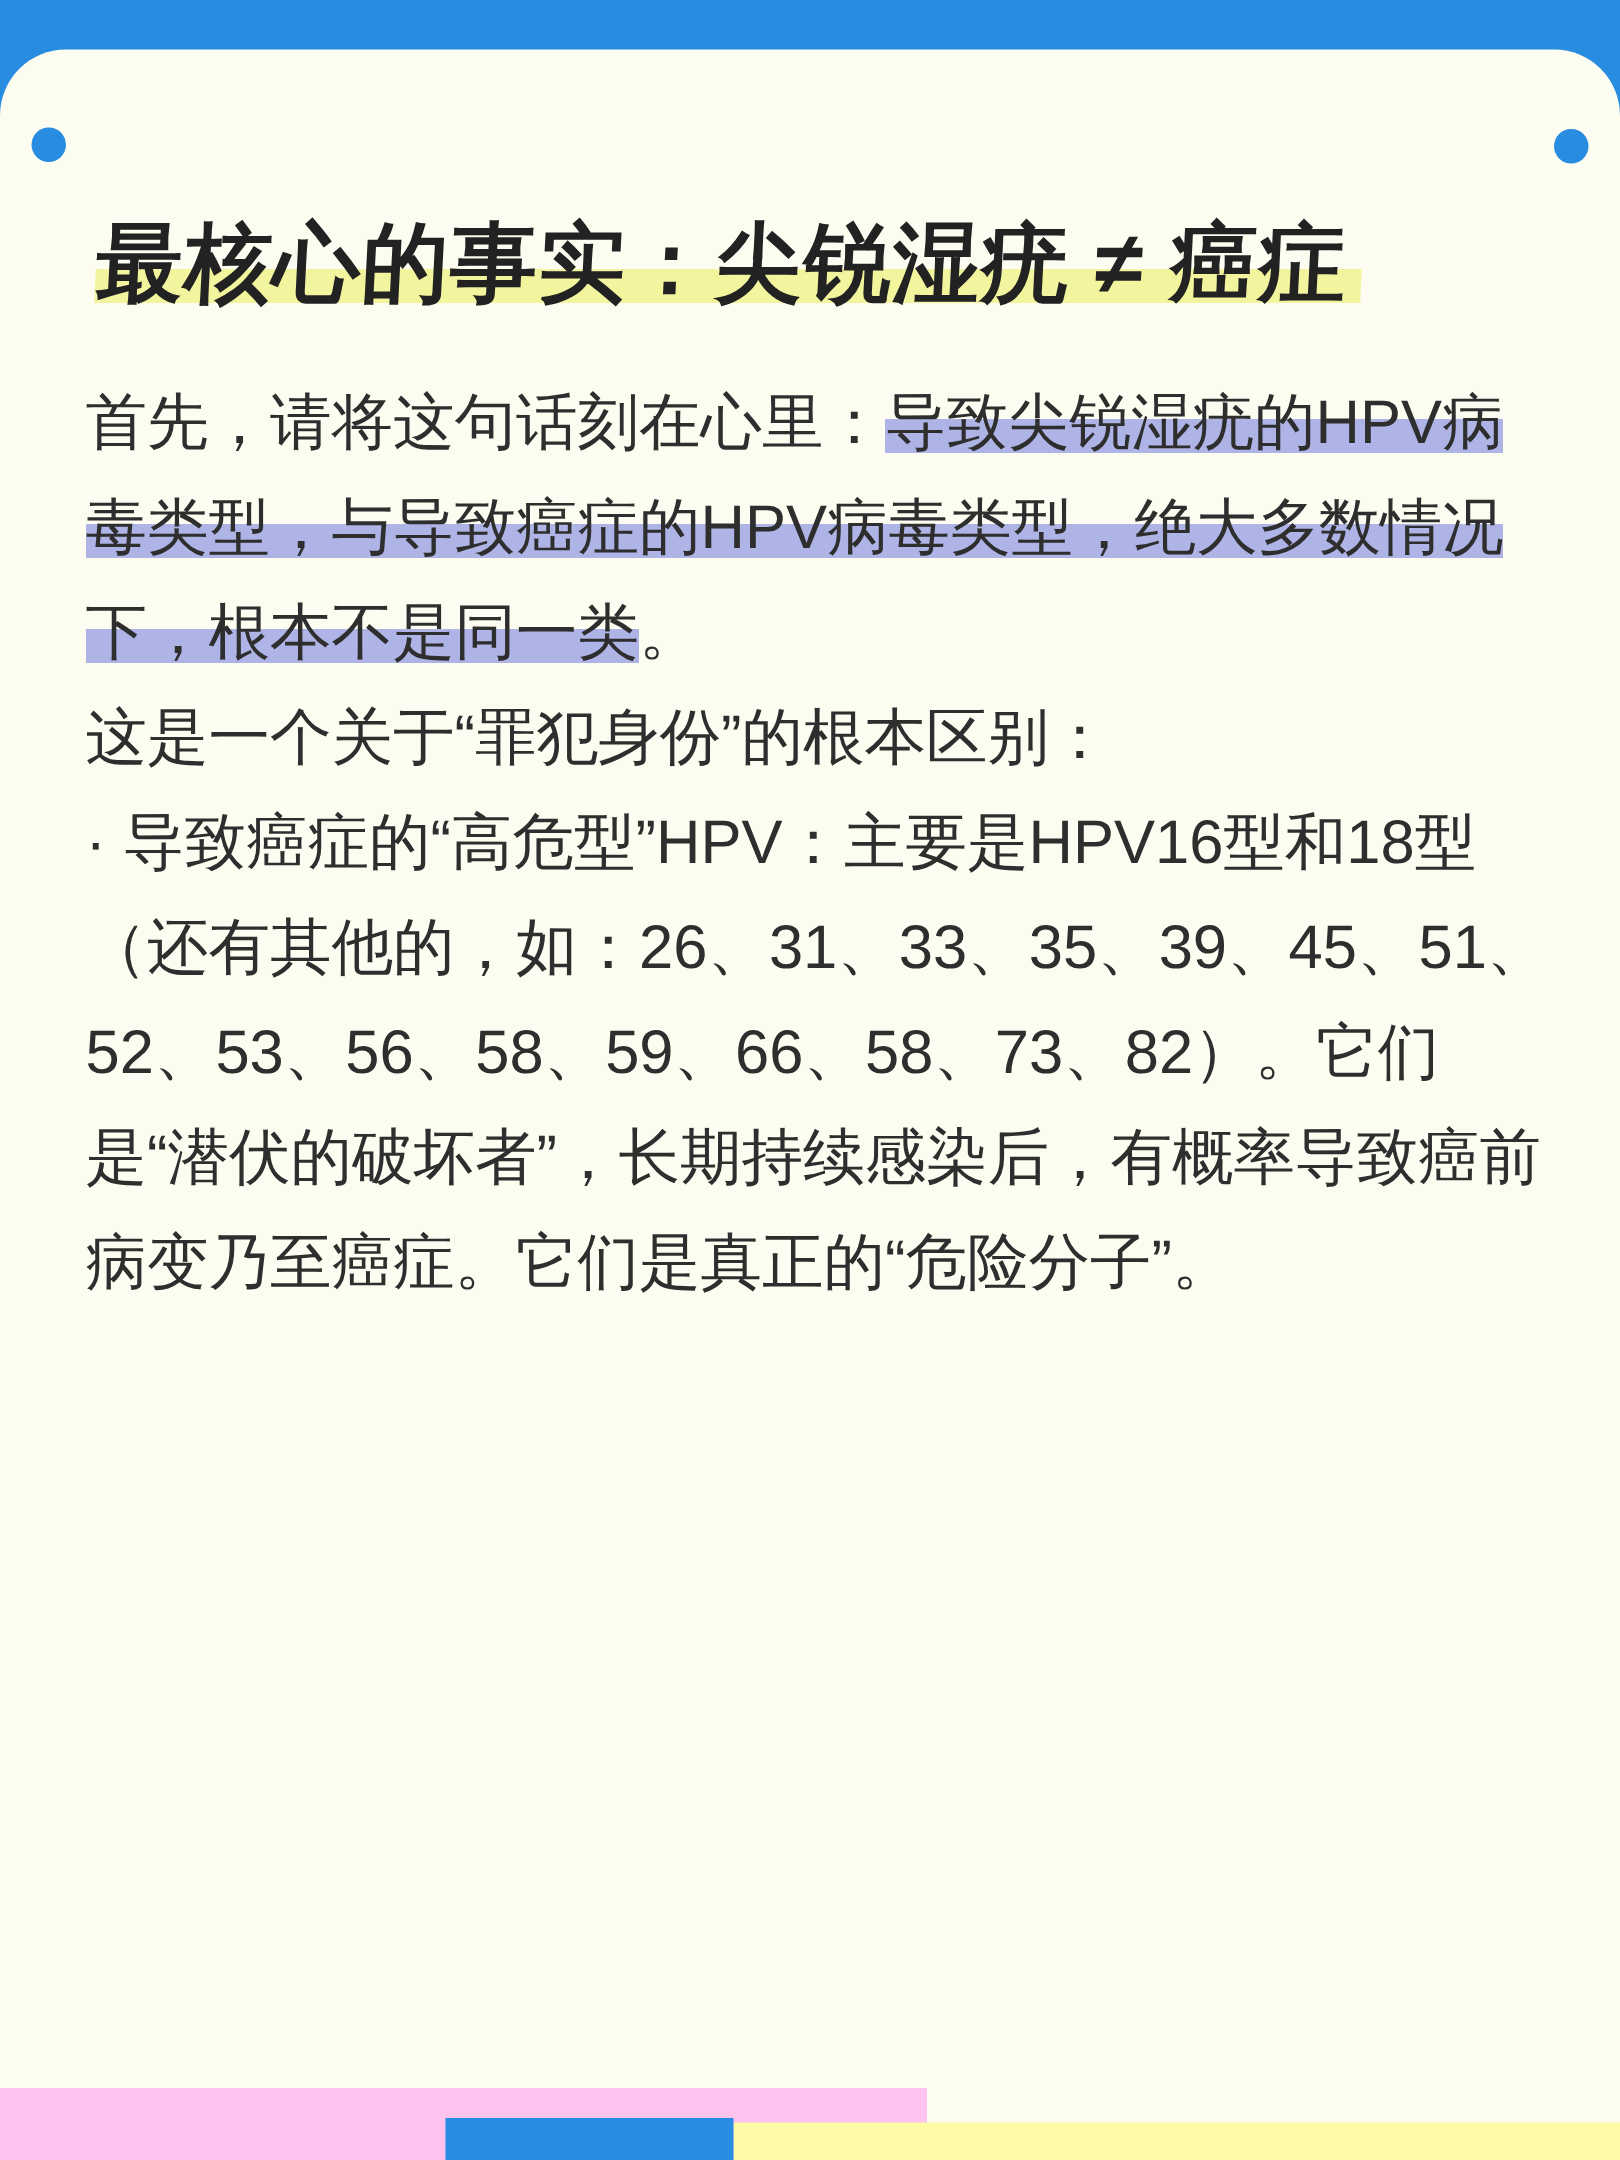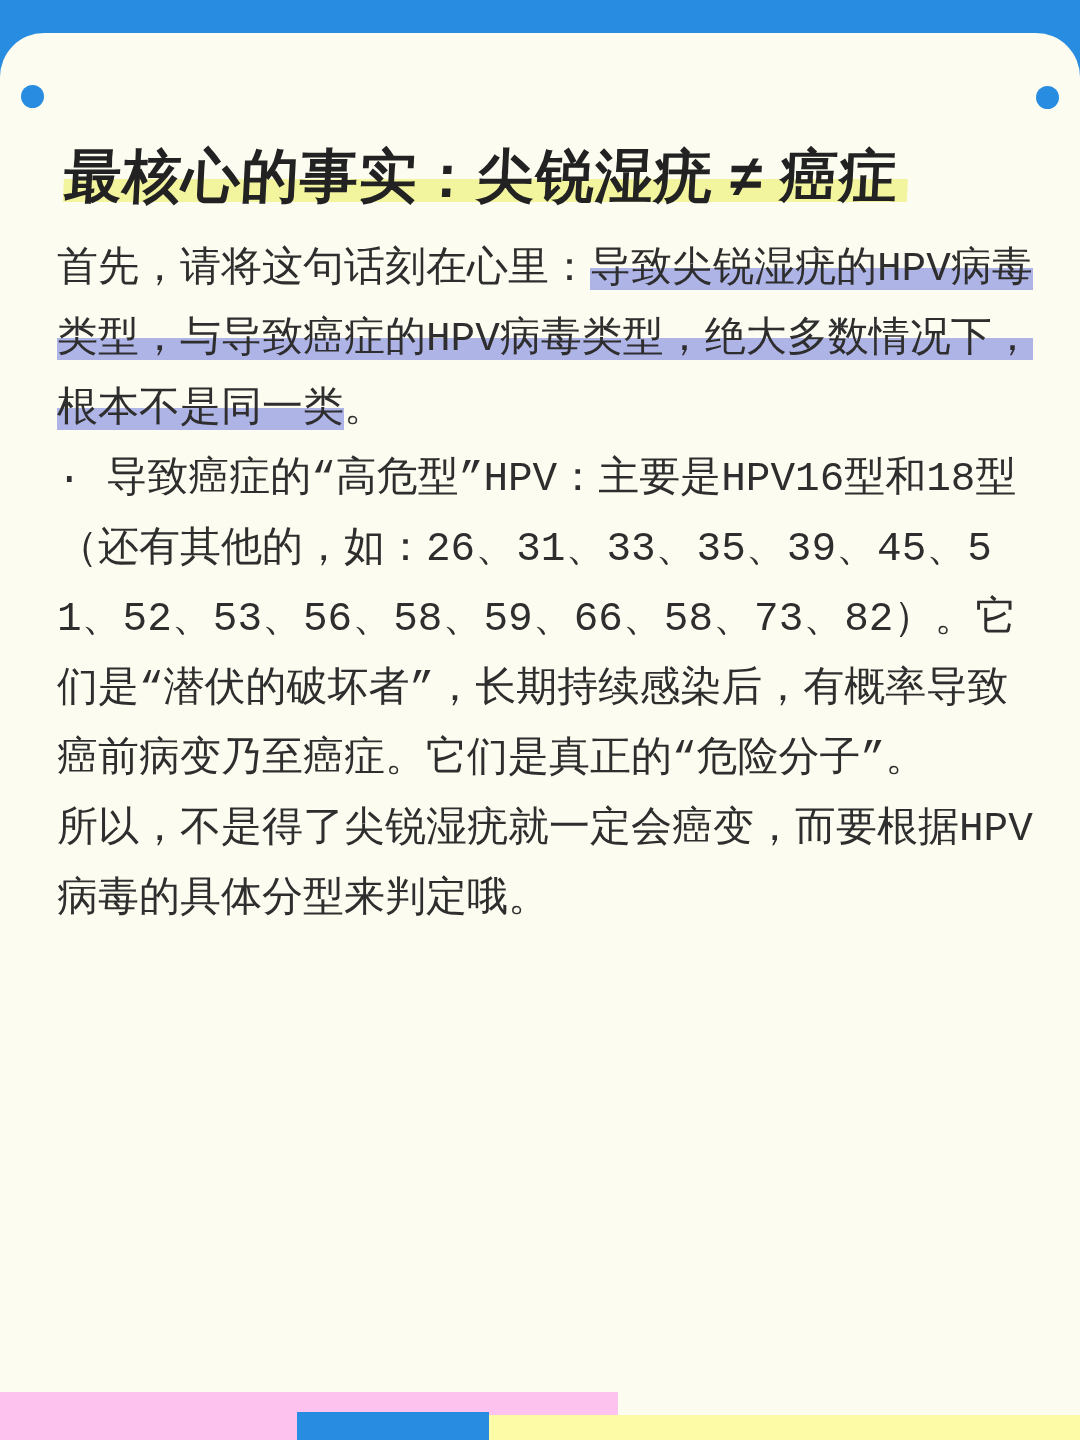--- a/index.html
+++ b/index.html
@@ -52,24 +52,23 @@
     white-space: nowrap;
   }
   .hl-yellow {
     background-image: linear-gradient(to bottom,
       transparent 56%, #F3F49E 56%, #F3F49E 91%, transparent 91%);
     padding-right: 10px;
   }
   .body-text {
     position: absolute;
     left: 57px;
-    top: 201px;
+    top: 213px;
     width: 980px;
     color: #2E2E2E;
-    font-family: Liberation Mono, monospace;
   }
   .body-text p {
     margin: 0;
     font-size: 41px;
     line-height: 70px;
     font-weight: 500;
     word-break: break-all;
     letter-spacing: 0;
   }
   .hl-purple {
@@ -90,25 +89,25 @@
 
   <div class="card">
     <span class="binder-dot left"></span>
     <span class="binder-dot right"></span>
 
     <h1 class="title"><span class="hl-yellow">最核心的事实：尖锐湿疣 ≠ 癌症</span></h1>
 
     <div class="body-text">
       <p><span>首先，请将这句话刻在心里：</span><span class="hl-purple">导致尖锐湿疣的HPV病毒类型，与导致癌症的HPV病毒类型，绝大多数情况下，根本不是同一类</span><span>。</span></p>
 
+      <p>这是一个关于“罪犯身份”的根本区别：</p>
 
 
       <p>· 导致癌症的“高危型”HPV：主要是HPV16型和18型（还有其他的，如：26、31、33、35、39、45、51、52、53、56、58、59、66、58、73、82）。它们是“潜伏的破坏者”，长期持续感染后，有概率导致癌前病变乃至癌症。它们是真正的“危险分子”。</p>
 
-      <p>所以，不是得了尖锐湿疣就一定会癌变，而要根据HPV病毒的具体分型来判定哦。</p>
     </div>
   </div>
 
   <div class="footer-block pink"></div>
   <div class="footer-block yellow"></div>
   <div class="footer-block blue"></div>
 
 </div>
 
 </body></html>

